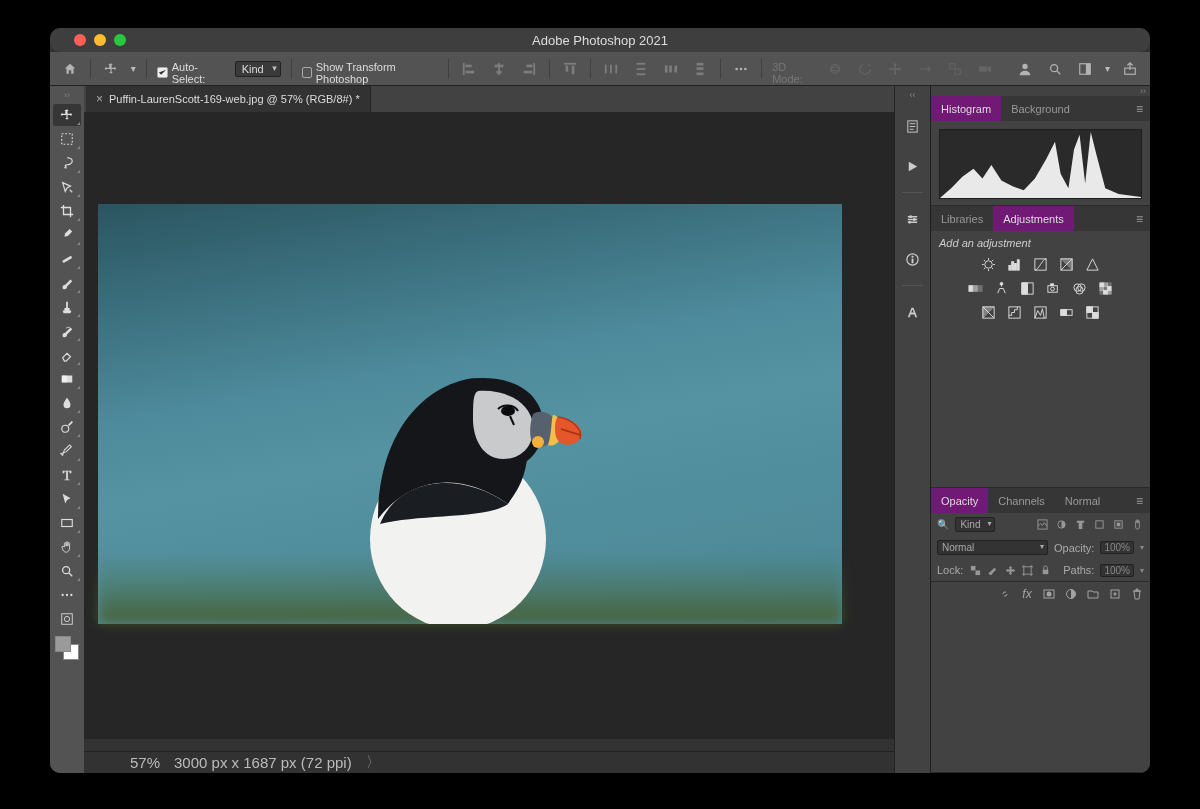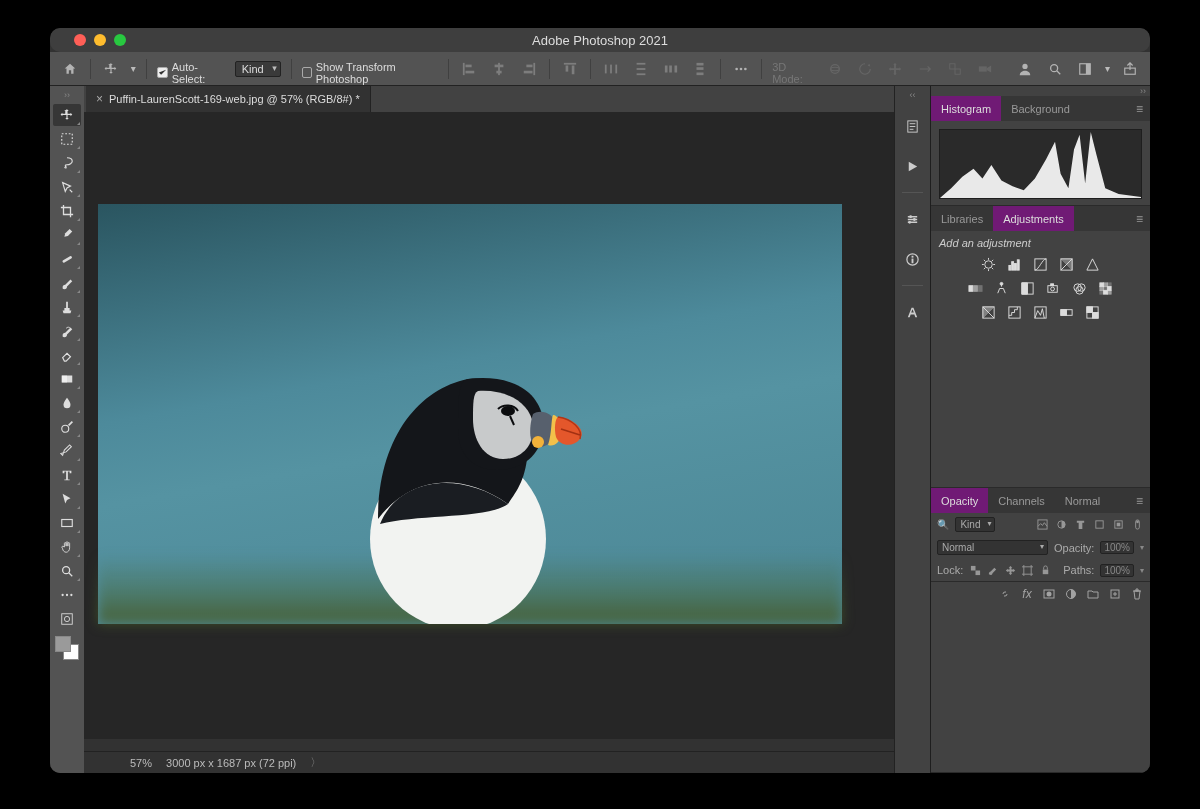--- a/index.html
+++ b/index.html
@@ -79,21 +79,21 @@
     .tool svg{width:14px;height:14px;fill:#ddd;}
     .swatches{ margin-top:4px; position:relative; width:24px;height:24px;}
     .swf{ position:absolute; width:16px;height:16px;border:1px solid #888; background:#9a9a9a; left:0;top:0;}
     .swb{ position:absolute; width:16px;height:16px;border:1px solid #888; background:#fff; right:0;bottom:0;}
     .docarea{ flex:1; display:flex; flex-direction:column; background:#262626;}
     .tabbar{ height:26px; background:#424242; display:flex; align-items:stretch; padding-left:2px;}
     .dtab{ background:#323232; display:flex; align-items:center; padding:0 10px; color:#ddd; font-size:11px; border-right:1px solid #222; gap:6px;}
     .dtab .x{font-size:12px; color:#aaa;}
     .canvas-wrap{ flex:1; background:#262626; position:relative; overflow:hidden;}
     .canvas{ position:absolute; left:14px; top:92px; width:744px; height:420px; background:linear-gradient(170deg,#2a5560,#4d8a9b 40%,#5593a2 55%,#4b8694);}
-    .statusbar{ height:22px; background:#323232; border-top:1px solid #222; display:flex; align-items:center; padding:0 10px; gap:14px; color:#bbb; font-size:11px;}
+    .statusbar{ height:22px; background:#323232; border-top:1px solid #222; display:flex; align-items:center; padding:0 10px; gap:14px; color:#bbb; font-size:15px;}
     .statusbar .arrow{color:#888;}
     
     .dockstrip{ width:36px; background:#424242; border-left:1px solid #222; display:flex; flex-direction:column; align-items:center; padding-top:4px; gap:12px;}
     .dockstrip .collapse{font-size:9px;color:#888;}
     .dockstrip .di{width:28px;height:28px;display:flex;align-items:center;justify-content:center;}
     .dockstrip .di svg{width:15px;height:15px;fill:#ccc;}
     .dockstrip .sep{width:60%;height:1px;background:#555;}
     
     .rpanels{ width:220px; background:#424242; border-left:1px solid #1e1e1e; display:flex; flex-direction:column;}
     .rpanels .collapse{font-size:9px;color:#888;text-align:right;padding:0 4px;height:10px;}

